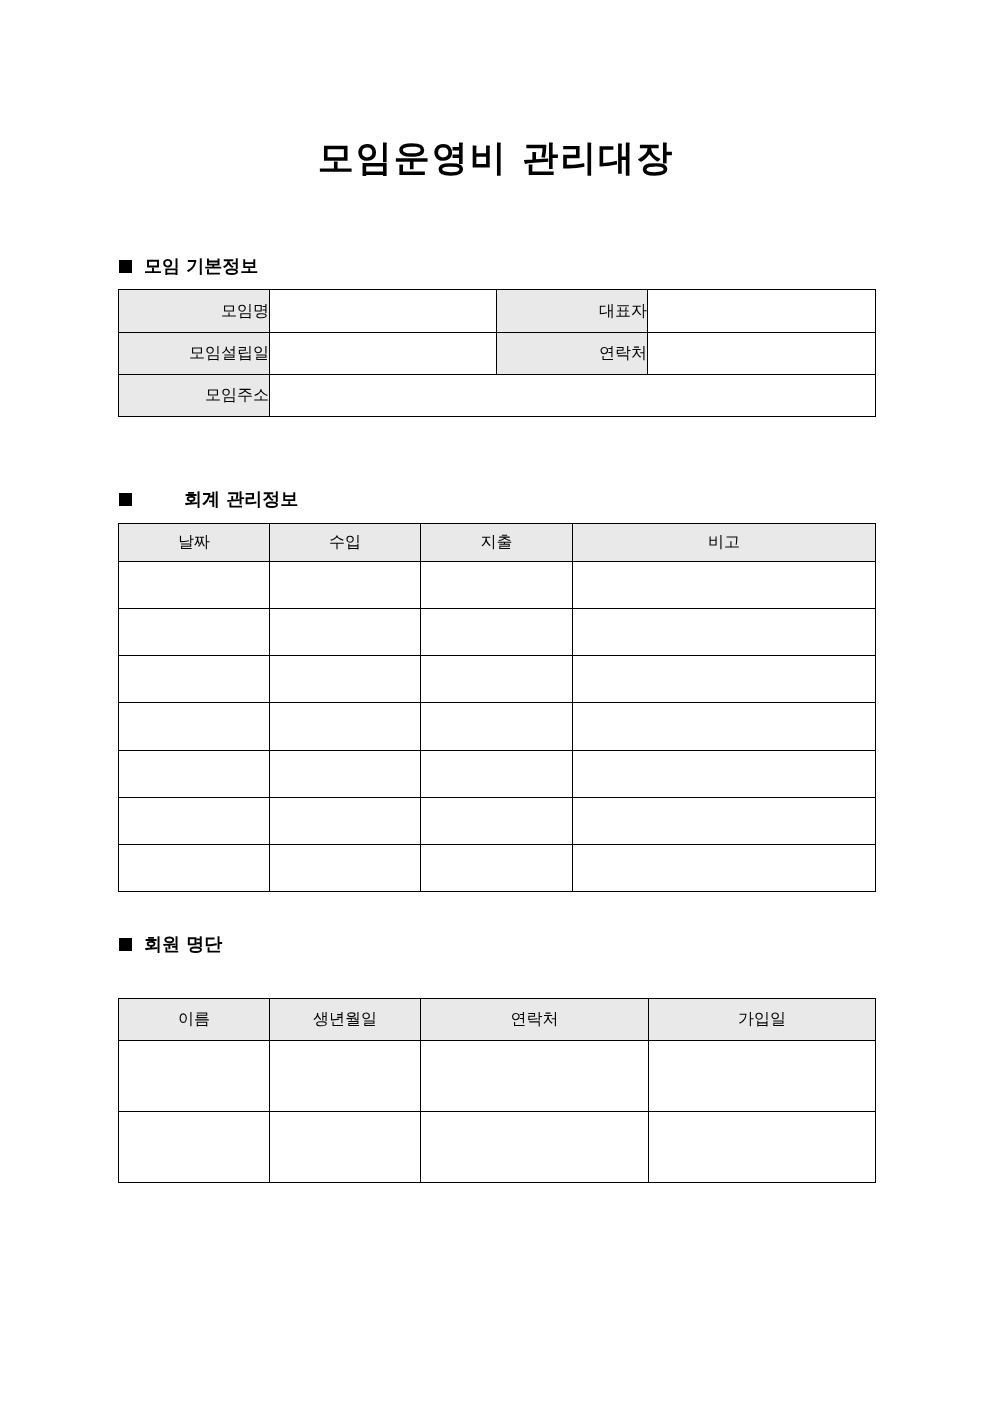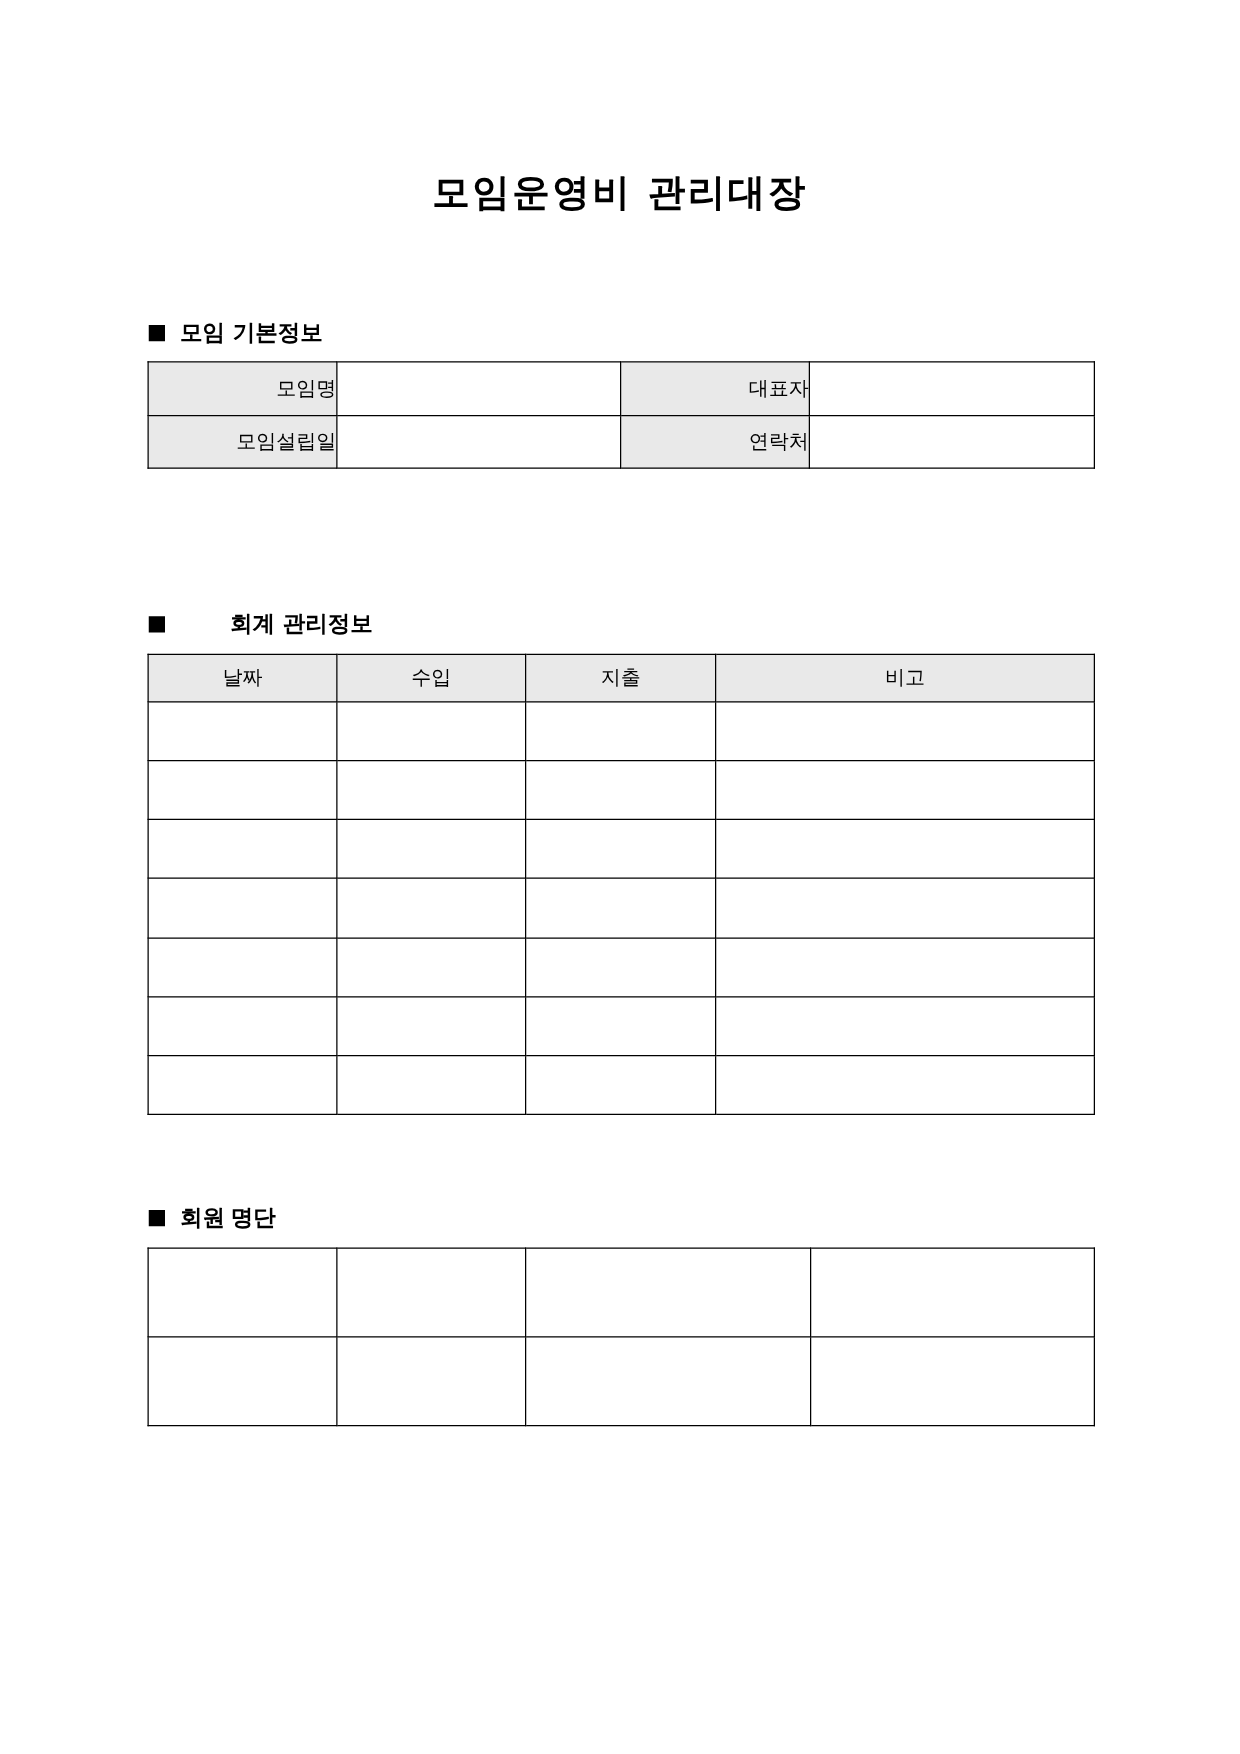--- a/index.html
+++ b/index.html
@@ -1,17 +1,17 @@
 <!DOCTYPE html>
 <html><head>
 <meta charset="utf-8">
 <style>
   html, body { margin: 0; padding: 0; background: #ffffff; }
   body { width: 992px; height: 1403px; position: relative; font-family: "DejaVu Sans", "Liberation Sans", sans-serif; color: #000; }
-  .title { position: absolute; top: 134px; left: 0; width: 992px; text-align: center; font-size: 30px; font-weight: bold; letter-spacing: 2px; }
+  .title { position: absolute; top: 134px; left: 0; width: 992px; text-align: center; font-size: 36px; font-weight: bold; letter-spacing: 2px; }
   .section-heading { position: absolute; left: 119px; font-size: 18px; font-weight: bold; display: flex; align-items: center; }
   .sq { display: inline-block; width: 13px; height: 13px; background: #000; margin-right: 12px; }
   table { position: absolute; left: 118px; border-collapse: collapse; table-layout: fixed; }
   td { border: 1.5px solid #000; padding: 0; font-size: 16px; text-align: right; vertical-align: middle; }
   td.lbl, th { background: #e9e9e9; }
   th { border: 1.5px solid #000; font-weight: normal; font-size: 16px; text-align: center; vertical-align: middle; padding: 4px; }
   td.val { background: #fff; }
 </style>
 </head>
 <body>
@@ -34,20 +34,24 @@
     <td class="lbl">모임명</td>
     <td class="val"></td>
     <td class="lbl">대표자</td>
     <td class="val"></td>
   </tr>
   <tr style="height:42px;margin-left:36px;">
     <td class="lbl">모임설립일</td>
     <td class="val"></td>
     <td class="lbl">연락처</td>
     <td class="val"></td>
+  </tr>
+  <tr style="height:42px;">
+    <td class="lbl">모임주소</td>
+    <td class="val" colspan="3"></td>
   </tr>
 </tbody>
   </table>
 
 <div class="section-heading" style="top:487px;gap:40px;">
   <span class="sq"></span>
   <span>회계 관리정보</span>
 </div>
 <table style="top:523px; width:757px;">
   <colgroup>
@@ -101,32 +105,38 @@
   </tr>
   <tr style="height:47px;">
     <td></td>
     <td></td>
     <td></td>
     <td></td>
   </tr>
 </tbody>
   </table>
 
-<div class="section-heading" style="top:962px;font-family:Liberation Serif, serif;">
+<div class="section-heading" style="top:932px;">
   <span class="sq"></span>
   <span>회원 명단</span>
 </div>
 <table style="top:998px; width:757px;">
   <colgroup>
       <col style="width:151px">
       <col style="width:151px">
       <col style="width:228px">
       <col style="width:227px">
     </colgroup>
   <tbody>
+      <tr style="height:42px;">
+    <th>이름</th>
+    <th>생년월일</th>
+    <th>연락처</th>
+    <th>가입일</th>
+  </tr>
   <tr style="height:71px;">
     <td></td>
     <td></td>
     <td></td>
     <td></td>
   </tr>
   <tr style="height:71px;">
     <td></td>
     <td></td>
     <td></td>

